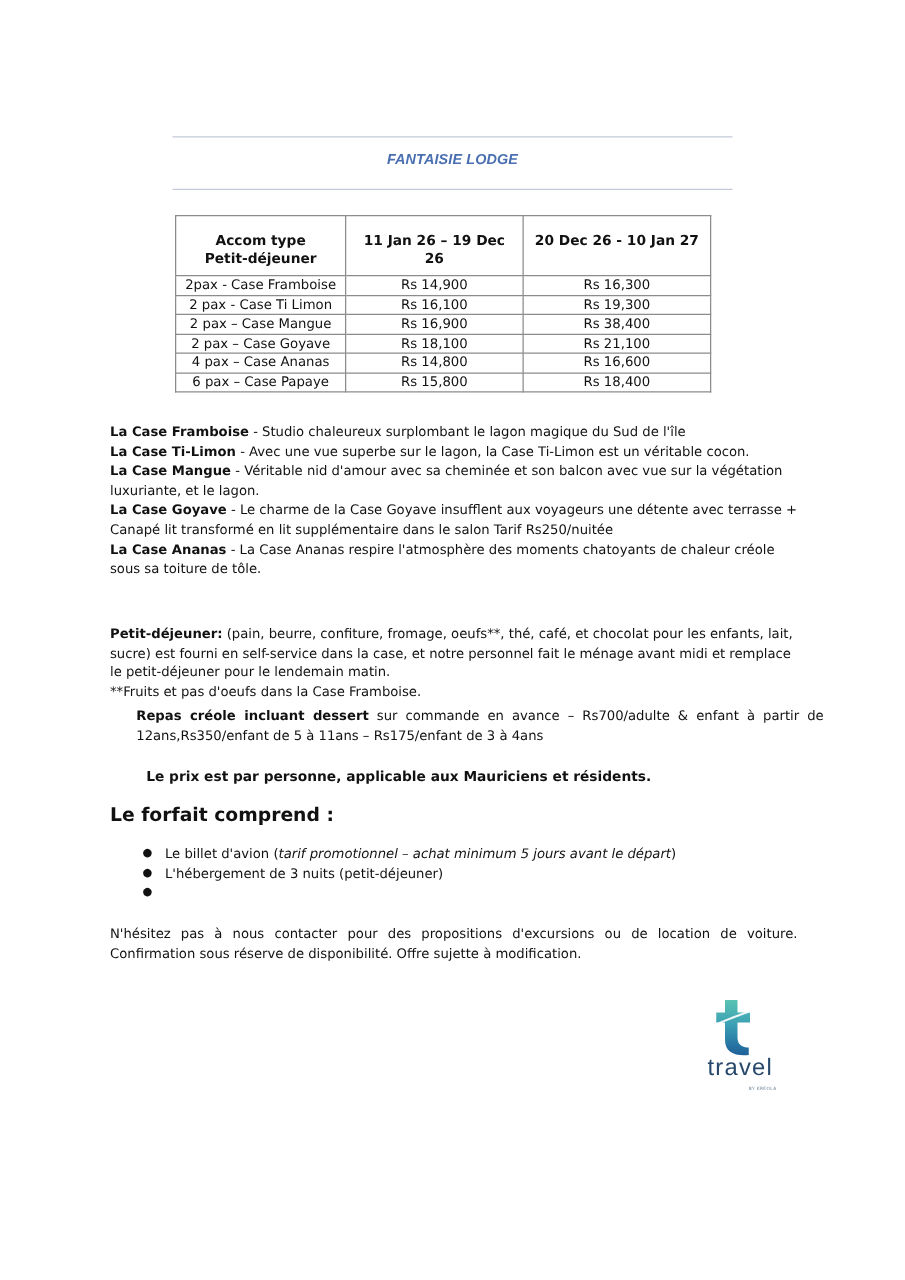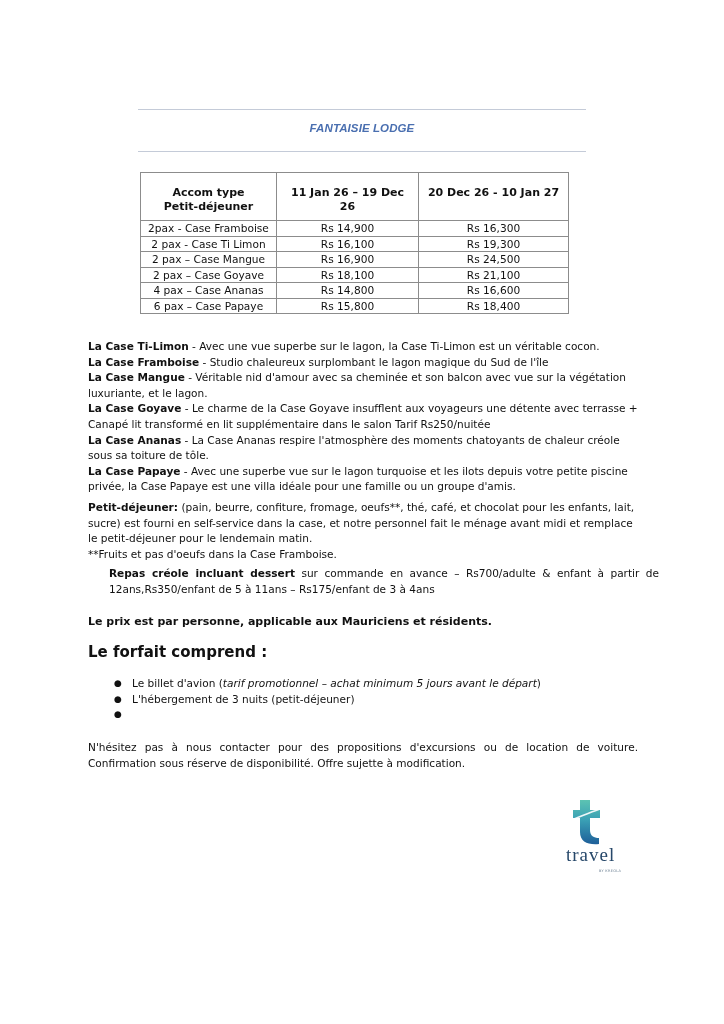--- a/index.html
+++ b/index.html
@@ -68,21 +68,21 @@
       left: 88px;
       width: 550px;
       font-size: 10.55px;
       line-height: 15.6px;
       color: #111;
     }
     .body-text b { font-weight: bold; }
     .desc { top: 339px; }
     .pdj { top: 500px; }
     .repas { top: 566px; text-align: justify; margin-left: 21px; }
-    .prix { top: 614px; font-weight: bold; font-size: 11px; }
+    .prix { top: 614px; font-weight: bold; font-size: 11px; margin-left: 29px; }
     .forfait-title { top: 645px; font-weight: bold; font-size: 15px; }
     ul.forfait {
       position: absolute;
       top: 676px;
       left: 110px;
       width: 520px;
       list-style: none;
       font-size: 10.55px;
       line-height: 15.6px;
     }
@@ -99,21 +99,21 @@
       position: absolute;
       left: 566px;
       top: 798px;
       width: 70px;
       height: 85px;
     }
     .logo .brand {
       position: absolute;
       left: 0;
       top: 46px;
-      font-family: Liberation Serif, serif;
+      font-family: Liberation Sans, sans-serif;
       font-size: 19px;
       letter-spacing: 1px;
       color: #27486a;
       font-weight: normal;
     }
     .logo .sub {
       position: absolute;
       left: 33px;
       top: 71px;
       font-size: 3.5px;
@@ -156,47 +156,46 @@
       <td>Rs 16,300</td>
     </tr>
     <tr>
       <td>2 pax - Case Ti Limon</td>
       <td>Rs 16,100</td>
       <td>Rs 19,300</td>
     </tr>
     <tr>
       <td>2 pax – Case Mangue</td>
       <td>Rs 16,900</td>
-      <td>Rs 24,500</td>
+      <td>Rs 38,400</td>
     </tr>
     <tr>
       <td>2 pax – Case Goyave</td>
       <td>Rs 18,100</td>
       <td>Rs 21,100</td>
     </tr>
     <tr>
       <td>4 pax – Case Ananas</td>
       <td>Rs 14,800</td>
       <td>Rs 16,600</td>
     </tr>
     <tr>
       <td>6 pax – Case Papaye</td>
       <td>Rs 15,800</td>
       <td>Rs 18,400</td>
     </tr>
   </tbody>
 </table>
 
 <div class="body-text desc">
+  <div><b>La Case Framboise</b><span> - Studio chaleureux surplombant le lagon magique du Sud de l'île</span></div>
   <div><b>La Case Ti-Limon</b><span> - Avec une vue superbe sur le lagon, la Case Ti-Limon est un véritable cocon.</span></div>
-  <div><b>La Case Framboise</b><span> - Studio chaleureux surplombant le lagon magique du Sud de l'île</span></div>
   <div><b>La Case Mangue</b><span> - Véritable nid d'amour avec sa cheminée et son balcon avec vue sur la végétation luxuriante, et le lagon.</span></div>
   <div><b>La Case Goyave</b><span> - Le charme de la Case Goyave insufflent aux voyageurs une détente avec terrasse + Canapé lit transformé en lit supplémentaire dans le salon Tarif Rs250/nuitée</span></div>
   <div><b>La Case Ananas</b><span> - La Case Ananas respire l'atmosphère des moments chatoyants de chaleur créole sous sa toiture de tôle.</span></div>
-  <div><b>La Case Papaye</b><span> - Avec une superbe vue sur le lagon turquoise et les ilots depuis votre petite piscine privée, la Case Papaye est une villa idéale pour une famille ou un groupe d'amis.</span></div>
 </div>
 
 <div class="body-text pdj">
   <div><b>Petit-déjeuner:</b><span> (pain, beurre, confiture, fromage, oeufs**, thé, café, et chocolat pour les enfants, lait, sucre) est fourni en self-service dans la case, et notre personnel fait le ménage avant midi et remplace le petit-déjeuner pour le lendemain matin.</span></div>
   <div>**Fruits et pas d'oeufs dans la Case Framboise.</div>
 </div>
 
 <div class="body-text repas"><b>Repas créole incluant dessert</b><span> sur commande en avance – Rs700/adulte &amp; enfant à partir de 12ans,Rs350/enfant de 5 à 11ans – Rs175/enfant de 3 à 4ans</span></div>
 
 <div class="body-text prix">Le prix est par personne, applicable aux Mauriciens et résidents.</div>

